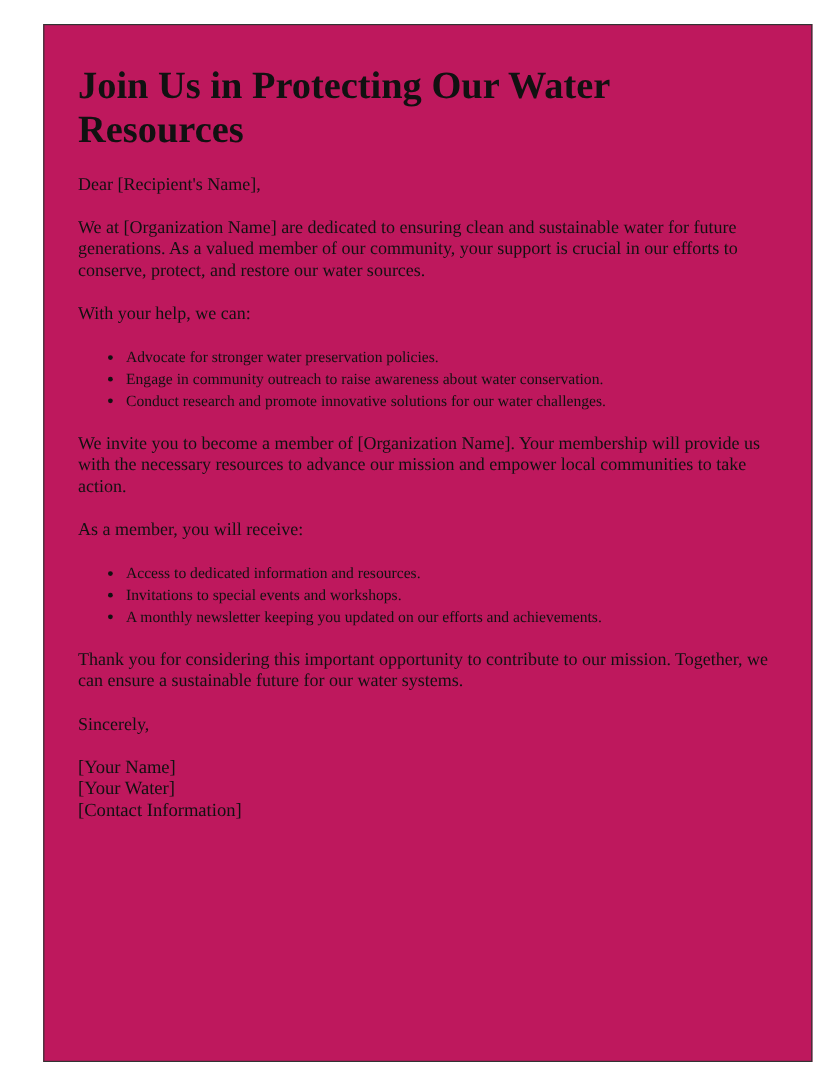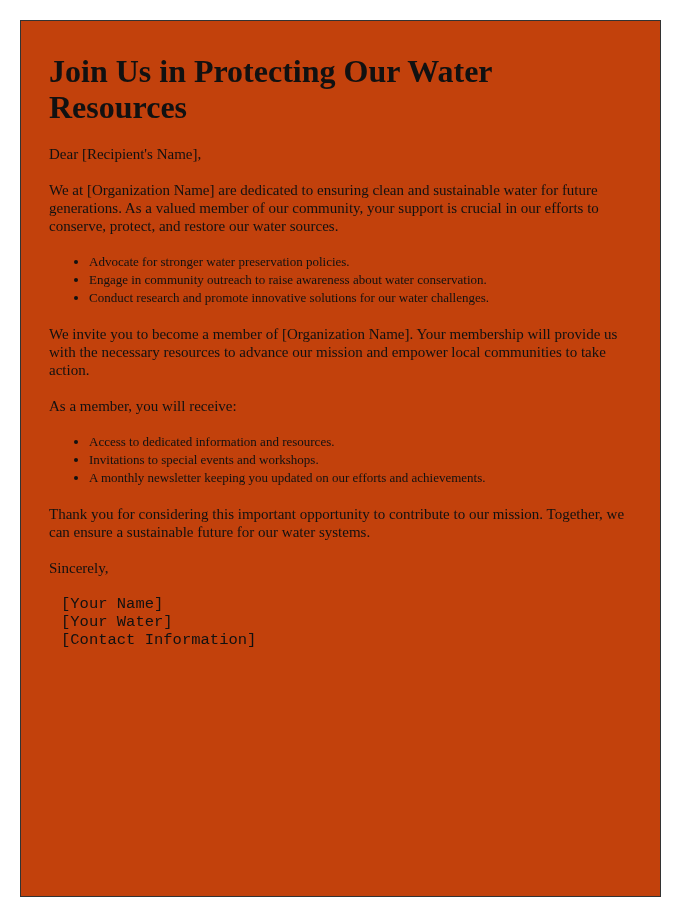--- a/index.html
+++ b/index.html
@@ -2,44 +2,45 @@
 <html><head>
 <meta charset="utf-8">
 <style>
   html, body { margin: 0; padding: 0; background: #ffffff; }
   body {
     width: 700px; height: 900px; position: relative;
     font-family: "Liberation Serif", "DejaVu Serif", serif;
     color: #111111;
   }
   .letter {
-    position: absolute; left: 20px; top: 20px;
+    position: absolute; left: 36px; top: 20px;
     width: 583px; height: 803px;
     border: 1px solid #333333;
-    padding: 28px 28px 44px 28px;
-    background: #c2410c;
+    padding: 28px 28px 32px 28px;
+    background: #be185d;
   }
   h1 {
     font-family: "Liberation Serif", "DejaVu Serif", serif;
     font-size: 32px; line-height: 36px; font-weight: bold;
     margin: 4px 0 20px 0; color: #111111;
   }
   p { font-size: 15px; line-height: 18px; margin: 0 0 18px 0; }
   ul { margin: 0 0 18px 0; padding-left: 40px; list-style: disc; }
   li { font-size: 13px; line-height: 18px; }
-  .signature { margin: 12px; font-family: Liberation Mono, monospace; }
+  .signature { margin: 0; }
   .signature div { font-size: 15.5px; line-height: 18px; }
 </style>
 </head>
 <body>
 
 <div class="letter">
   <h1>Join Us in Protecting Our Water Resources</h1>
   <p>Dear [Recipient's Name],</p>
   <p>We at [Organization Name] are dedicated to ensuring clean and sustainable water for future generations. As a valued member of our community, your support is crucial in our efforts to conserve, protect, and restore our water sources.</p>
+  <p>With your help, we can:</p>
   <ul>
     <li>Advocate for stronger water preservation policies.</li>
     <li>Engage in community outreach to raise awareness about water conservation.</li>
     <li>Conduct research and promote innovative solutions for our water challenges.</li>
   </ul>
   <p>We invite you to become a member of [Organization Name]. Your membership will provide us with the necessary resources to advance our mission and empower local communities to take action.</p>
   <p>As a member, you will receive:</p>
   <ul>
     <li>Access to dedicated information and resources.</li>
     <li>Invitations to special events and workshops.</li>

